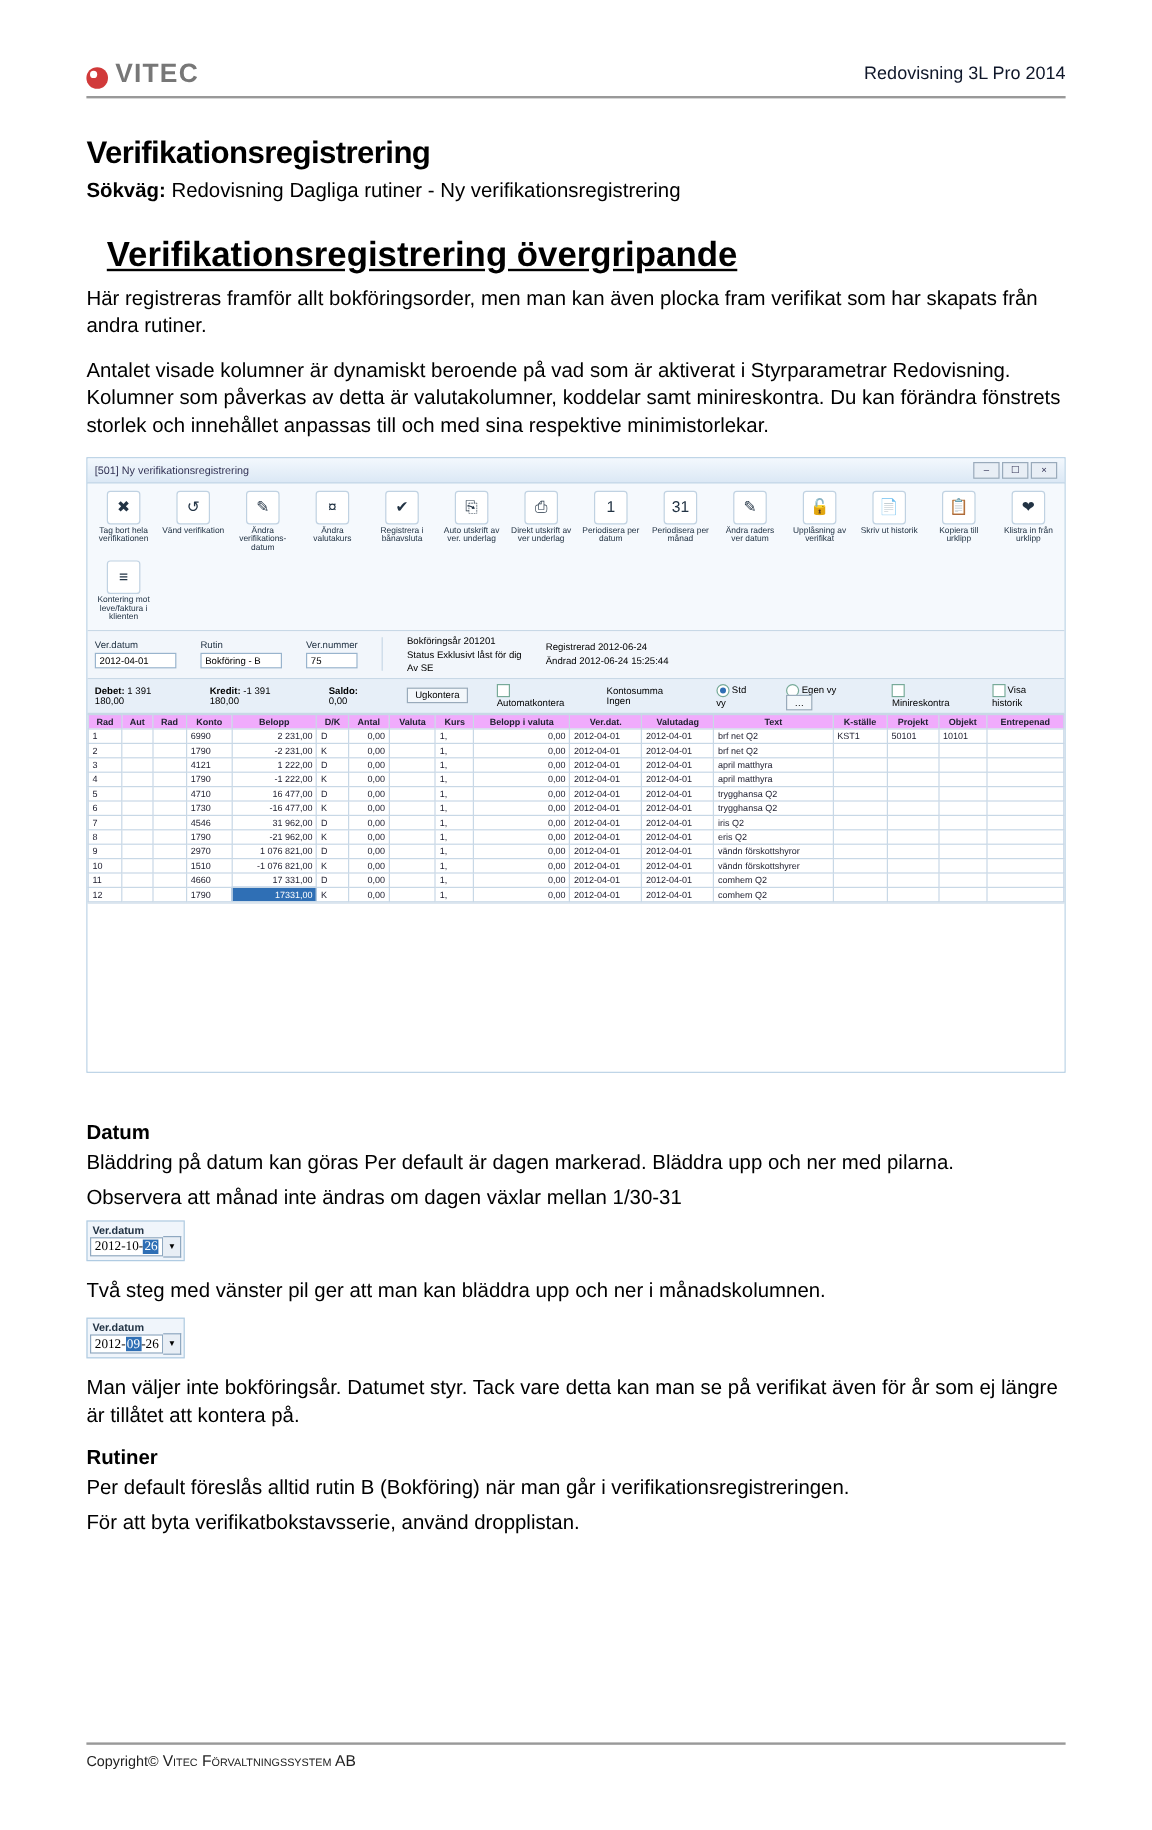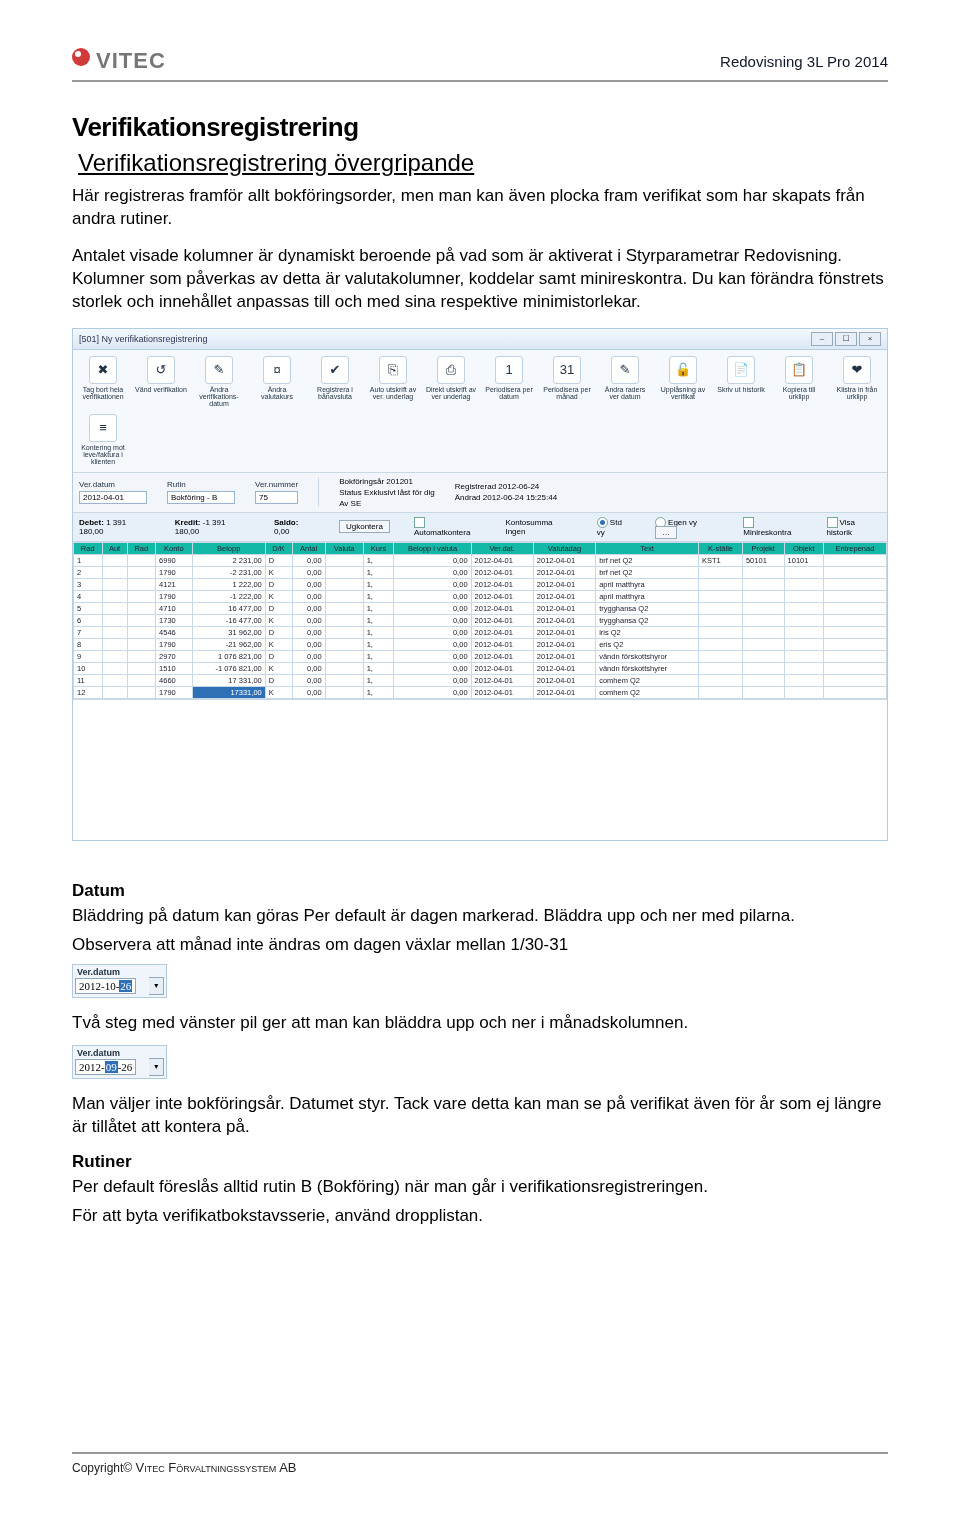--- a/index.html
+++ b/index.html
@@ -1,53 +1,53 @@
 <!DOCTYPE html>
 <html><head>
 <meta charset="utf-8">
 <style>
   @page { size: 960px 1525px; margin:0; }
   html,body{margin:0;padding:0;background:#fff;font-family:Verdana,Arial,sans-serif;color:#000;}
   .page{width:960px;min-height:1525px;box-sizing:border-box;padding:48px 72px 60px 72px;position:relative;}
   .header-row{display:flex;justify-content:space-between;align-items:center;margin-bottom:6px;}
-  .logo{display:flex;align-items:flex-start;gap:6px;}
+  .logo{display:flex;align-items:flex-end;gap:6px;}
   .logo-square{width:18px;height:18px;border-radius:50%;background:#d13a3a;position:relative;}
   .logo-square::after{content:"";position:absolute;left:3px;top:3px;width:6px;height:6px;background:#fff;border-radius:50%;}
   .logo-text{font-size:22px;font-weight:700;letter-spacing:1px;color:#777;}
   .prod-label{font-size:15px;color:#0f172a;}
   .hr-top{border:none;border-top:2px solid #999;margin:4px 0 30px 0;}
   h1{font-size:26px;font-weight:700;margin:0 0 6px 0;letter-spacing:-0.5px;}
   .sokvag{font-size:17px;margin:0 0 28px 0;}
-  h2.underline{font-size:24px;font-weight:400;text-decoration:underline;margin:0 0 8px 6px;}
+  h2.underline{font-size:29px;font-weight:700;text-decoration:underline;margin:0 0 8px 17px;}
   .body-text{font-size:17px;line-height:1.35;margin:0 0 14px 0;}
   h3.bold{font-size:17px;font-weight:700;margin:0 0 4px 0;}
   .screenshot{border:1px solid #b0cbe2;background:linear-gradient(#e9f1f9,#dfeaf4);width:100%;box-sizing:border-box;margin:7px 0 40px 0;font-size:8px;}
   .win-title{background:linear-gradient(#f3f8fd,#dbe8f5);border-bottom:1px solid #b7cde1;padding:3px 6px;display:flex;justify-content:space-between;align-items:center;font-size:9px;color:#335;}
   .win-btns{display:flex;gap:2px;}
   .win-btn{width:20px;height:12px;border:1px solid #9ab;background:#e8eef5;font-size:8px;display:flex;align-items:center;justify-content:center;}
   .toolbar{display:flex;gap:6px;padding:6px 4px;background:#f5f9fd;border-bottom:1px solid #c8d8e6;flex-wrap:wrap;}
   .tool{display:flex;flex-direction:column;align-items:center;width:52px;font-size:7px;color:#234;text-align:center;line-height:1.05;}
   .tool .ico{width:26px;height:26px;border:1px solid #c0d2e2;background:#fff;border-radius:3px;margin-bottom:2px;display:flex;align-items:center;justify-content:center;font-size:13px;}
   .meta-bar{display:flex;gap:20px;padding:4px 6px;background:#f2f6fb;border-bottom:1px solid #c8d8e6;font-size:8px;align-items:center;}
   .meta-bar .sep{border-left:1px solid #c8d8e6;height:28px;}
   .field{display:flex;flex-direction:column;gap:2px;}
   .field label{color:#234;}
   .field .inp{border:1px solid #99b4cd;background:#fff;padding:1px 3px;min-width:60px;}
   .sum-bar{display:flex;gap:24px;padding:4px 6px;background:#e7eff8;border-bottom:1px solid #c8d8e6;font-size:8px;align-items:center;}
   .btn-sm{border:1px solid #9ab;background:#f3f7fb;padding:1px 6px;font-size:8px;}
   .grid{width:100%;border-collapse:collapse;background:#fff;}
   .grid th,.grid td{border:1px solid #c8d8e6;padding:1px 3px;font-size:7.5px;color:#223;white-space:nowrap;}
-  .grid th{background:#14b8a6;font-weight:400;}
+  .grid th{background:#f0abfc;font-weight:700;}
   .grid td.num{text-align:right;}
   .grid td.sel{background:#2f6fb5;color:#fff;}
   .grid-foot{padding:3px 6px;font-size:8px;color:#234;background:#f2f6fb;border-top:1px solid #c8d8e6;}
   .grid-spacer{height:140px;background:#fff;border-top:1px solid #c8d8e6;}
   .mini-field{display:inline-block;border:1px solid #b0cbe2;background:#f0f5fb;padding:2px;margin:4px 0 14px 0;}
   .mini-field .lbl{font-size:9px;font-weight:700;color:#234;padding:0 2px;}
-  .mini-field .row{display:flex;align-items:center;gap:13px;}
+  .mini-field .row{display:flex;align-items:center;gap:0;}
   .mini-field .inp{border:1px solid #8fa8c0;background:#fff;font-size:11px;padding:1px 3px;font-family:Verdana;}
   .mini-field .hi{background:#2f6fb5;color:#fff;padding:0 1px;}
   .mini-field .dd{width:14px;height:16px;border:1px solid #8fa8c0;border-left:none;background:#e8eef5;display:flex;align-items:center;justify-content:center;font-size:8px;}
   .footer{position:absolute;bottom:50px;left:72px;right:72px;}
   .hr-bot{border:none;border-top:2px solid #999;margin:0 0 6px 0;}
   .copy{font-size:12px;color:#222;}
   .copy .sc{font-variant:small-caps;}
   .chk{display:inline-block;width:9px;height:9px;border:1px solid #7a9;background:#fff;vertical-align:middle;margin-right:2px;}
   .rad{display:inline-block;width:9px;height:9px;border:1px solid #7a9;border-radius:50%;background:#fff;vertical-align:middle;margin-right:2px;}
   .rad.on::after{content:"";display:block;width:5px;height:5px;background:#2f6fb5;border-radius:50%;margin:2px;}
@@ -59,20 +59,21 @@
   <div class="header-row">
     <div class="logo">
       <span class="logo-square"></span>
       <span class="logo-text">VITEC</span>
     </div>
     <div class="prod-label">Redovisning 3L Pro 2014</div>
   </div>
   <hr class="hr-top">
 
   <h1>Verifikationsregistrering</h1>
+  <p class="sokvag"><b>Sökväg:</b> <span>Redovisning Dagliga rutiner - Ny verifikationsregistrering</span></p>
 
   <h2 class="underline">Verifikationsregistrering övergripande</h2>
   <p class="body-text">Här registreras framför allt bokföringsorder, men man kan även plocka fram verifikat som har skapats från andra rutiner.</p>
   <p class="body-text">Antalet visade kolumner är dynamiskt beroende på vad som är aktiverat i Styrparametrar Redovisning. Kolumner som påverkas av detta är valutakolumner, koddelar samt minireskontra. Du kan förändra fönstrets storlek och innehållet anpassas till och med sina respektive minimistorlekar.</p>
 
   
   <div class="screenshot">
     <div class="win-title">
       <span>[501] Ny verifikationsregistrering</span>
       <span class="win-btns">

